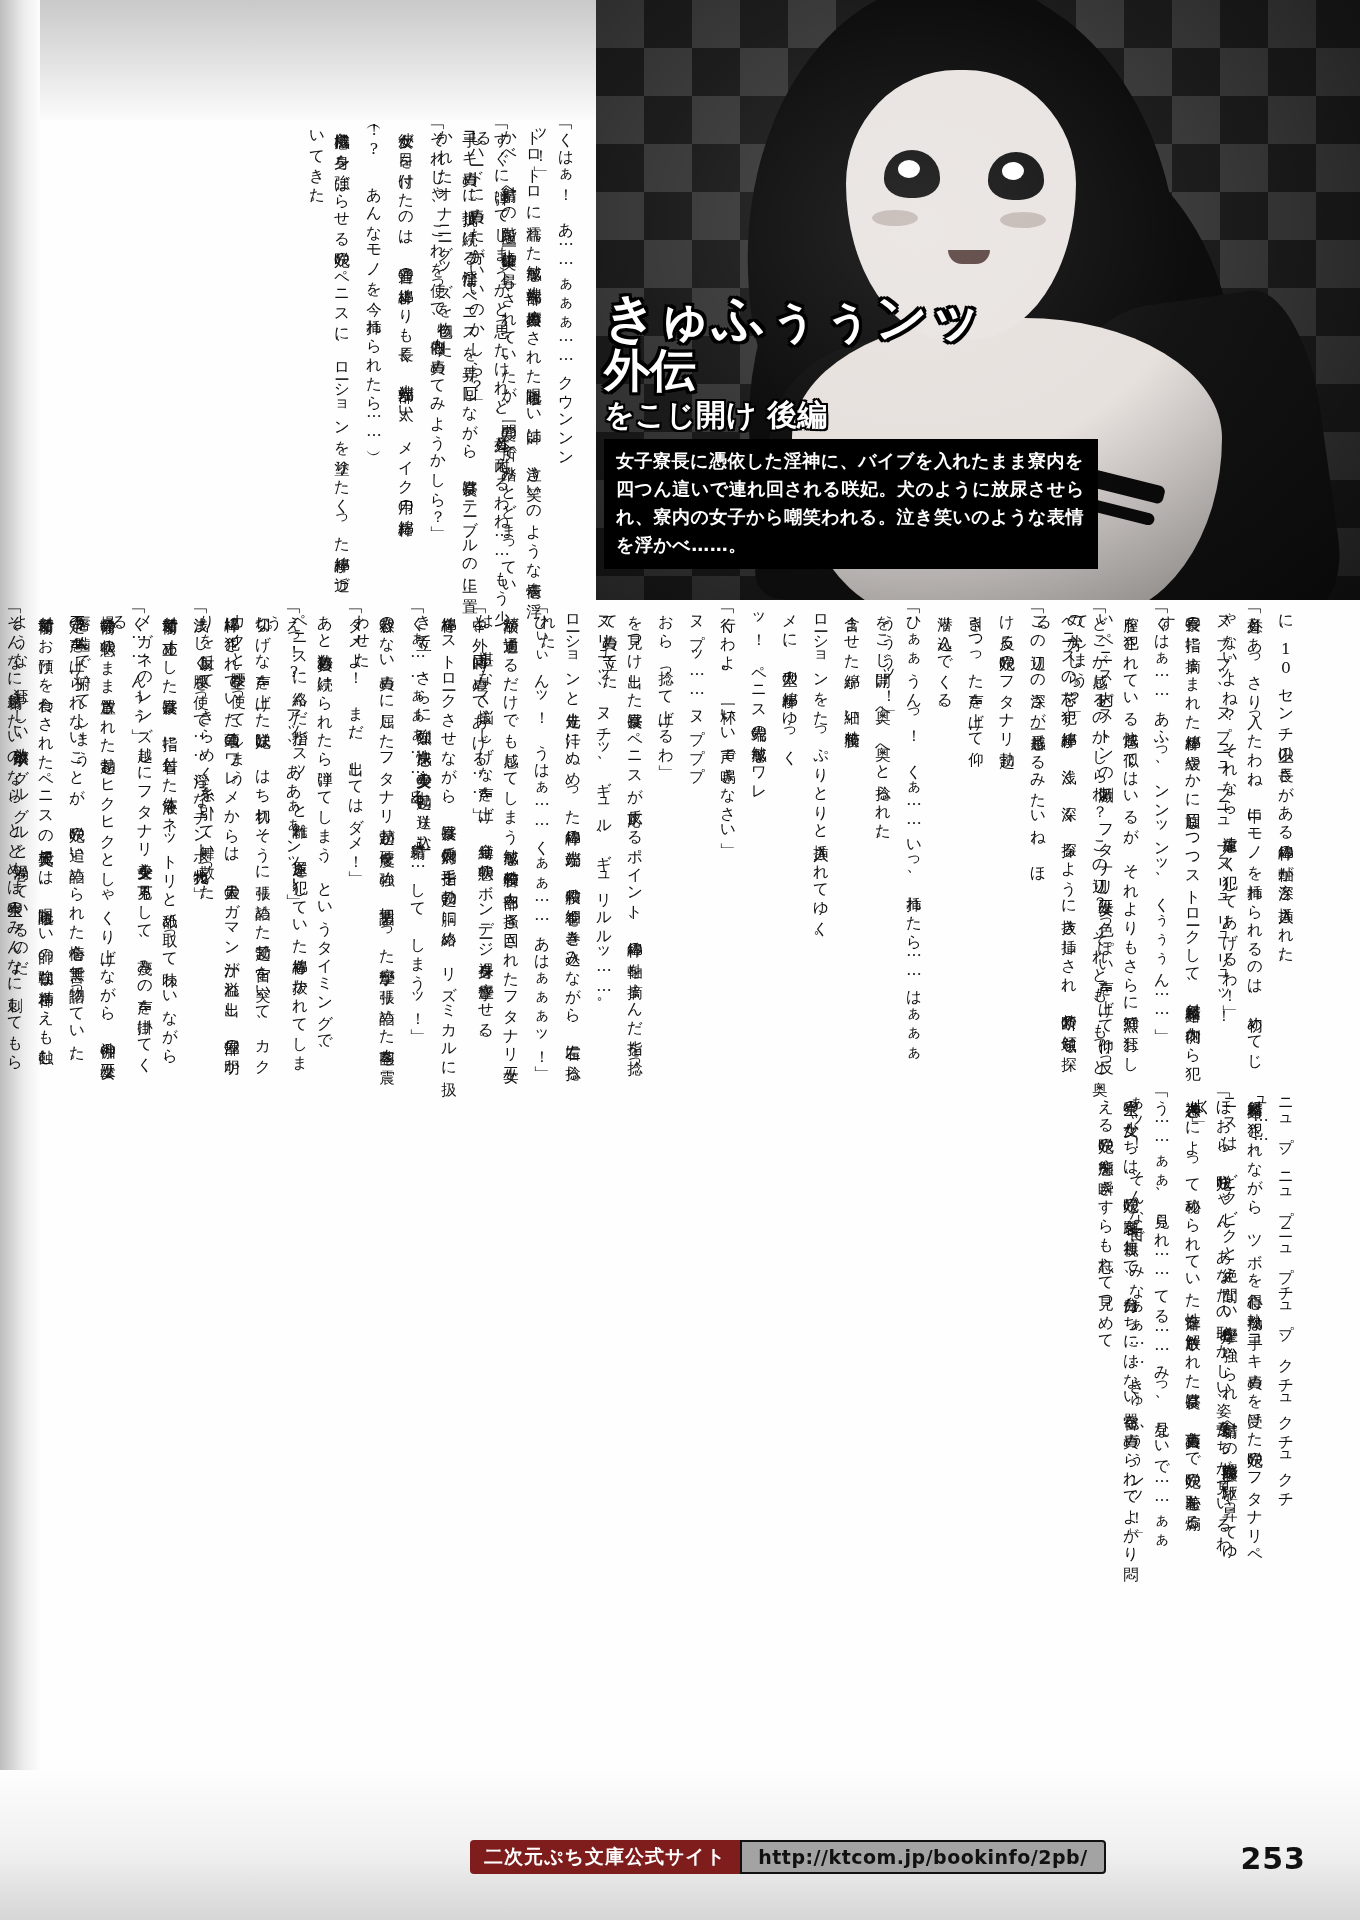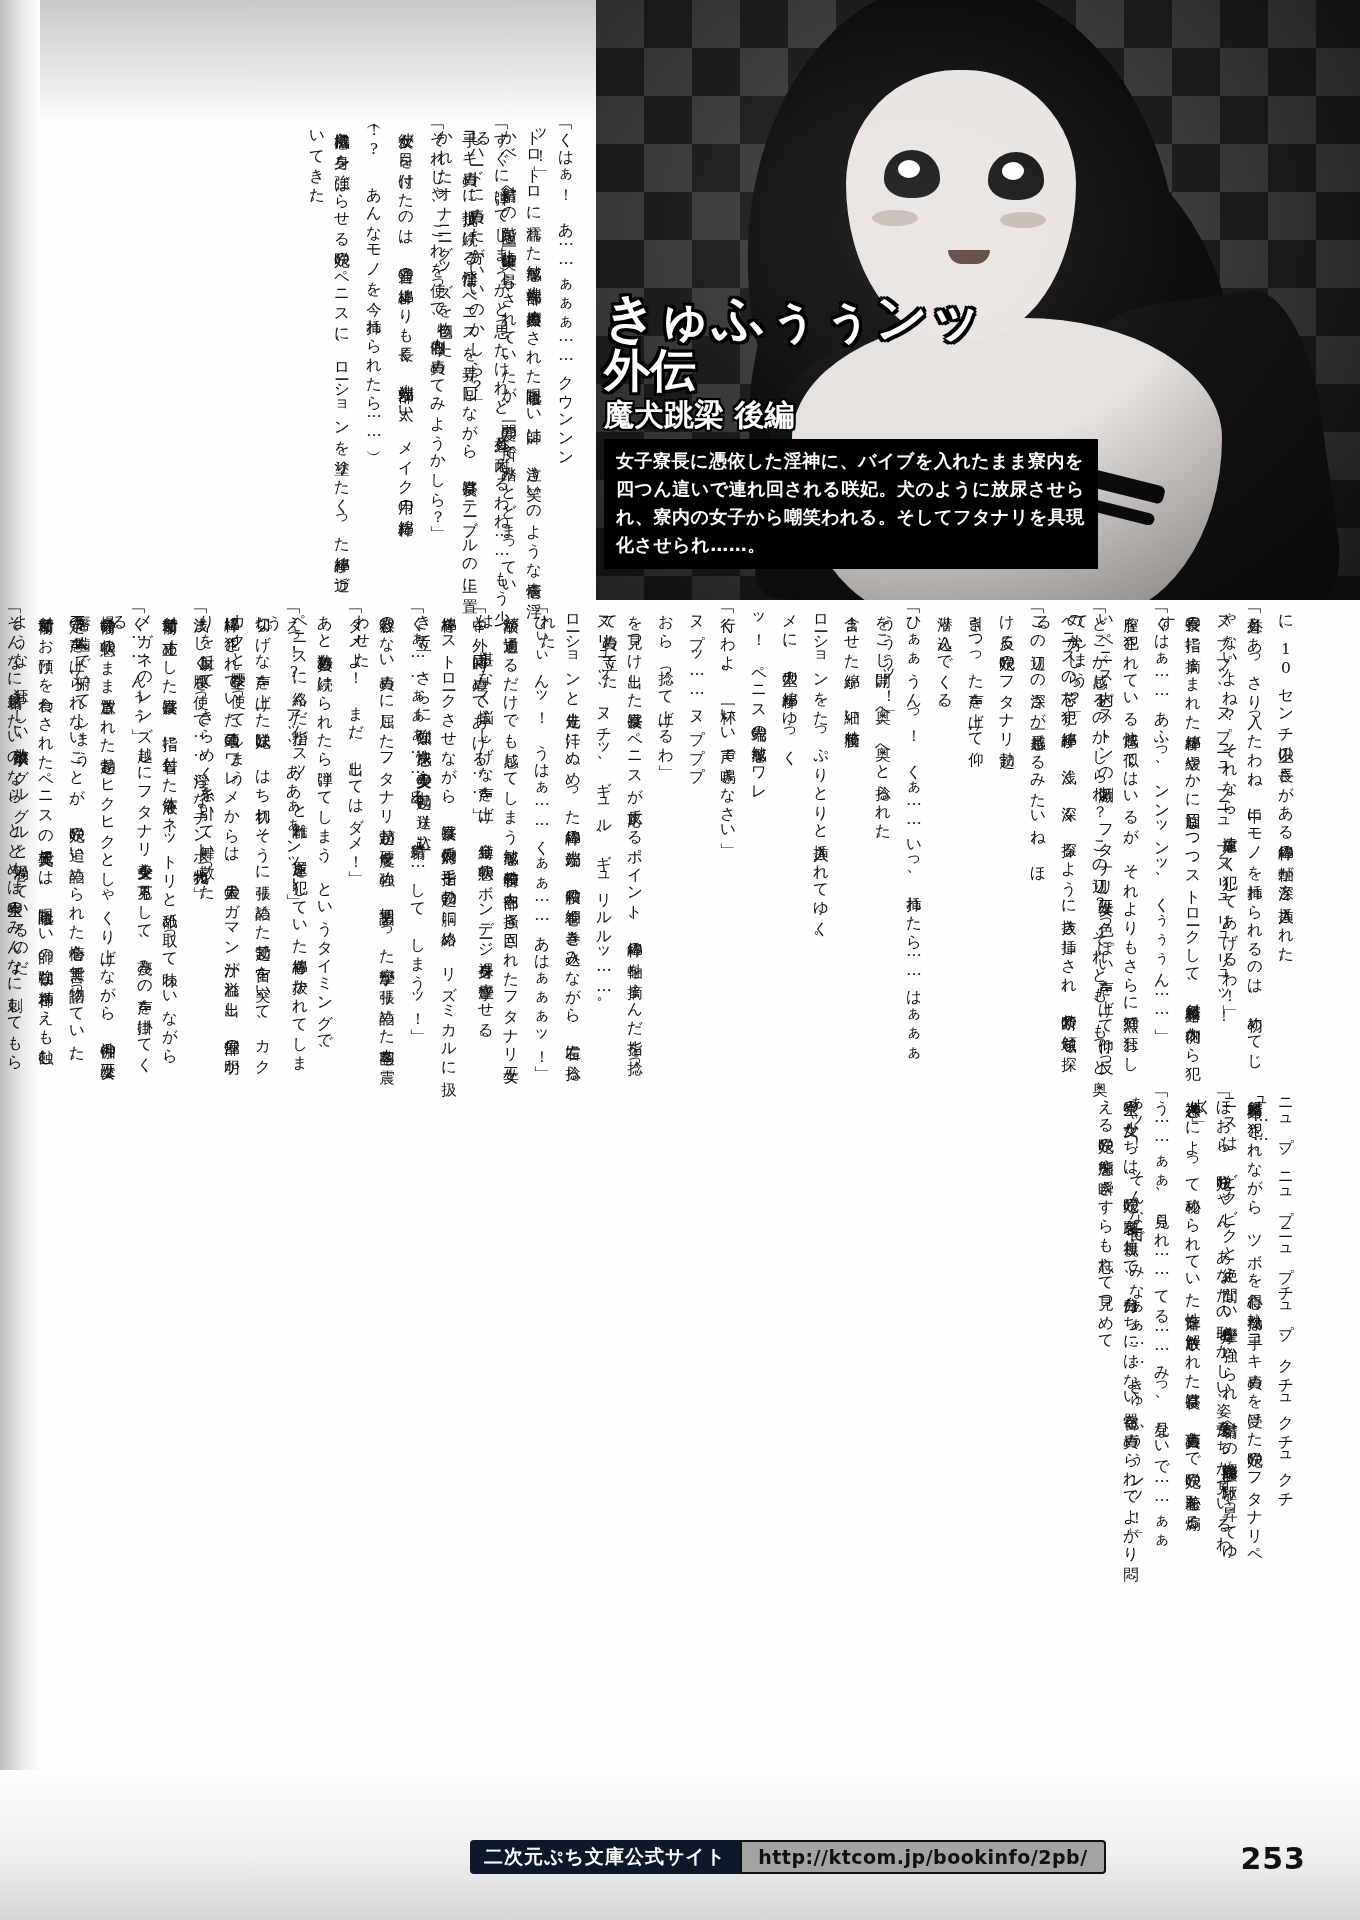--- a/index.html
+++ b/index.html
@@ -172,21 +172,21 @@
   .vcol{
     height:100%;
     margin-left:6px;
   }
   
   #footer-bar{
     position:absolute;left:470px;bottom:46px;
     display:flex;align-items:stretch;height:34px;
   }
   .footer-left{
-    background:#0f172a;color:#fff;
+    background:#7f1d1d;color:#fff;
     font-family:"DejaVu Serif", serif;font-weight:bold;
     font-size:19px;letter-spacing:1px;
     padding:5px 14px;display:flex;align-items:center;
     border-radius:4px 0 0 4px;
   }
   .footer-right{
     background:#a3a3a3;color:#111;border:2px solid #111;
     font-family:"DejaVu Sans", sans-serif;font-weight:bold;
     font-size:19px;letter-spacing:.5px;
     padding:4px 16px;display:flex;align-items:center;
@@ -226,22 +226,22 @@
     <div class="fig-eye r">
         <span class="hl"></span>
       </div>
     <div class="fig-mouth"></div>
     <div class="vignette"></div>
   </div>
 
   <div id="title-block">
     <div class="title-main">きゅふぅぅンッ</div>
     <div class="title-sub">外伝</div>
-    <div class="title-sub2">魔犬跳梁 後編</div>
-    <div class="blurb">女子寮長に憑依した淫神に、バイブを入れたまま寮内を四つん這いで連れ回される咲妃。犬のように放尿させられ、寮内の女子から嘲笑われる。そしてフタナリを具現化させられ……。</div>
+    <div class="title-sub2">をこじ開け 後編</div>
+    <div class="blurb">女子寮長に憑依した淫神に、バイブを入れたまま寮内を四つん這いで連れ回される咲妃。犬のように放尿させられ、寮内の女子から嘲笑われる。泣き笑いのような表情を浮かべ……。</div>
   </div>
 
   <div id="col-block-top">
       <div class="vcol vtext" style="width: 26px;">「くはぁ！　あ……ぁぁぁ……クウンンン
 ッ！」</div>
       <div class="vcol vtext" style="width: 26px;">トロトロに濡れた敏感な先端部を摩擦責めされた呪詛喰らい師は、泣き笑いのような表情を浮かべ、射精への階段を一歩一歩確実に昇らされていたが、間一髪の所で踏みとどまっている。</div>
       <div class="vcol vtext" style="width: 26px;">「すぐに弾けてしまうかと思ったけれど、意外と耐えるわね……もう少しハードに責めた方がいいのかしら？」</div>
       <div class="vcol vtext" style="width: 26px;">手コキ責めに抵抗し続ける淫情なペニスを弄り回しながら、寮長はテーブルの上に置かれたオナニーグッズを物色した。</div>
       <div class="vcol vtext" style="width: 26px;">「それじゃ、これを使って、内側も責めてみようかしら？」</div>
       <div class="vcol vtext" style="width: 26px;">彼女が目を付けたのは、普通の綿棒よりも長く、先端部が太い、メイク用の綿棒だ。</div>

